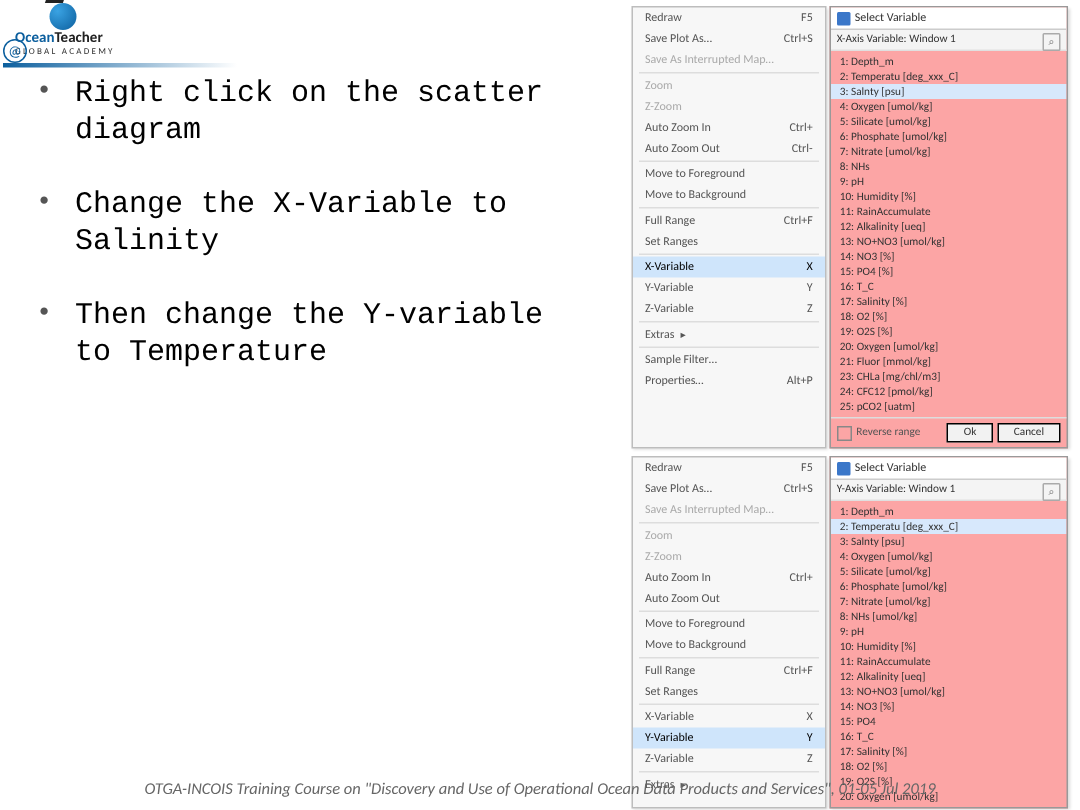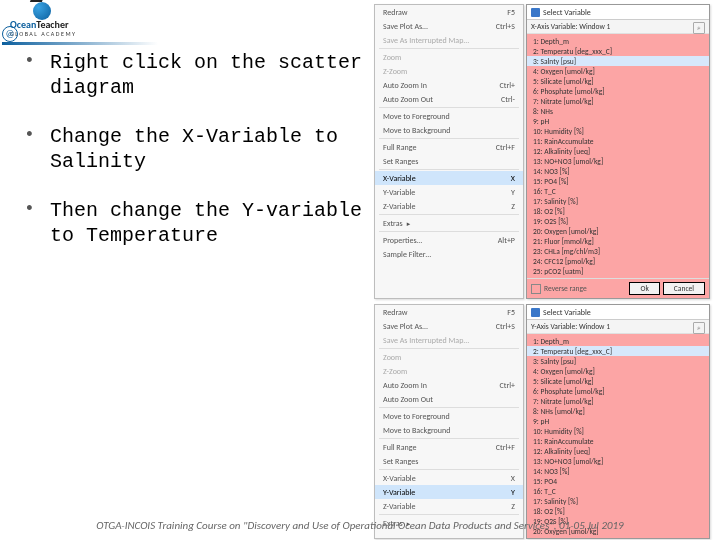--- a/index.html
+++ b/index.html
@@ -128,20 +128,21 @@
     gap: 2px;
     margin-bottom: 5px;
   }
   .ctx-menu {
     width: 148px;
     background: #f7f7f7;
     border: 1px solid #bdbdbd;
     font-size: 8px;
     color: #555;
     box-shadow: 1px 1px 2px rgba(0,0,0,.15);
+    margin-left: 47px;
   }
   .ctx-menu .row {
     display: flex;
     justify-content: space-between;
     padding: 2px 8px 2px 8px;
     white-space: nowrap;
   }
   .ctx-menu .row.disabled { color: #aaa; }
   .ctx-menu .row.sel { background: #cfe5fb; color: #000; }
   .ctx-menu hr { border: none; border-top: 1px solid #ddd; margin: 1px 4px; }
@@ -312,25 +313,25 @@
       <div class="row">
           <span>Z-Variable</span>
           <span>Z</span>
         </div>
       <hr>
       <div class="row">
           <span class="tri">Extras</span>
         </div>
       <hr>
       <div class="row">
+          <span>Sample Filter…</span>
+        </div>
+      <div class="row">
           <span>Properties…</span>
           <span>Alt+P</span>
-        </div>
-      <div class="row">
-          <span>Sample Filter…</span>
         </div>
     </div>
 
     <div class="dlg">
       <div class="titlebar">
         <div class="ico"></div>
         <span>Select Variable</span>
       </div>
       <div class="hintbar">
         <span>X-Axis Variable: Window 1</span>

